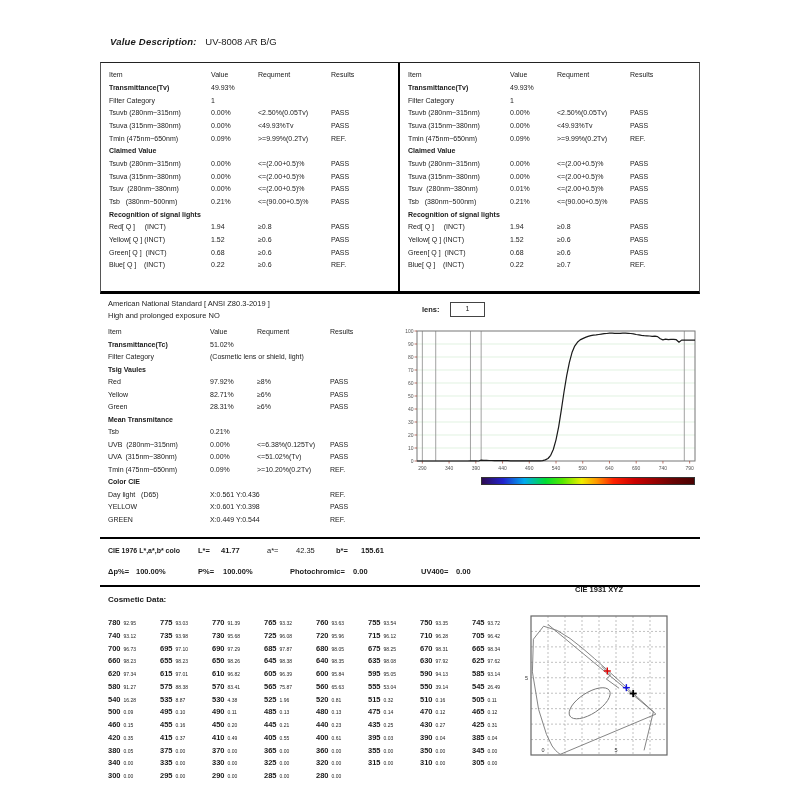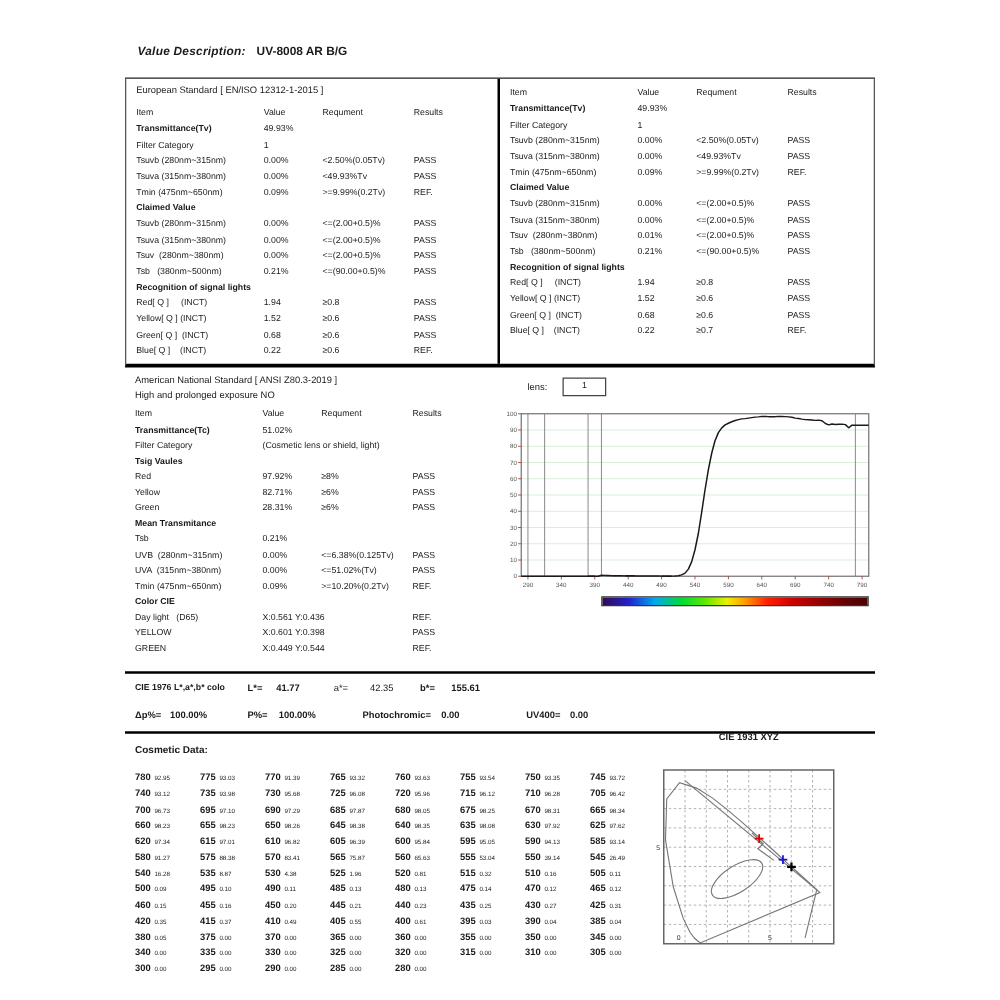--- a/index.html
+++ b/index.html
@@ -4,42 +4,42 @@
 <style>
   *{margin:0;padding:0;box-sizing:border-box}
   html,body{background:#fff}
   body{width:800px;height:800px;font-family:"Liberation Sans",sans-serif;color:#1a1a1a}
   #page{position:relative;width:800px;height:800px;background:#fff;overflow:hidden}
   .abs{position:absolute}
 
   
   #sampledesc{left:110px;top:36px;font-size:9.5px;white-space:nowrap}
   #sampledesc .lbl{font-style:italic;font-weight:bold;letter-spacing:.2px}
-  #sampledesc .val{margin-left:6px;font-weight:bold}
+  #sampledesc .val{margin-left:6px;font-weight:normal}
 
   
   #stdbox{left:100px;top:62px;width:600px;height:232px;border:1px solid #555;border-top:1.5px solid #222;border-bottom:3px solid #000;display:flex}
   .std-half{width:299px;padding:4px 8px 0 8px}
   .std-half.first{border-right:2.5px solid #000}
   .std-title{font-size:7.5px;height:16px;white-space:nowrap}
 
   table.rpt{border-collapse:collapse;table-layout:fixed;width:282px;font-size:7px}
   table.rpt th{font-weight:normal;text-align:left;height:14px;vertical-align:middle;white-space:nowrap;overflow:visible}
   table.rpt td{height:12.7px;vertical-align:middle;overflow:visible}
   table.rpt td.item{white-space:pre}
   table.rpt td.val,table.rpt td.req,table.rpt td.res{white-space:nowrap}
   table.rpt td.b{font-weight:bold}
   table.ansi td{height:12.5px}
 
   
   #ansibox{left:100px;top:297px;width:600px;height:239px}
   #ansi-title{left:8px;top:2px;font-size:7.5px;white-space:nowrap}
   #ansi-sub{left:8px;top:14px;font-size:7.5px;white-space:nowrap}
   #ansi-table{left:8px;top:27px}
-  #lens-label{left:322px;top:8px;font-size:7.5px;font-weight:normal}
+  #lens-label{left:322px;top:8px;font-size:7.5px;font-weight:bold}
   #lens-box{left:350px;top:5px;width:35px;height:15px;border:1.5px solid #444;font-size:7px;text-align:center;line-height:12px;background:#fff}
   #spec-chart{left:303px;top:25px}
   #spec-colorbar{left:381px;top:180px;width:214px;height:8px;border:1px solid #333;
     background:linear-gradient(to right,#2e0b52 0%,#2222cc 10%,#00aaee 20%,#00dd33 30%,#55e800 38%,#eeee00 47%,#ff9900 54%,#ff2200 62%,#cc0000 72%,#6a0404 90%,#4a0202 100%)}
   svg{font-family:"Liberation Sans",sans-serif}
 
   
   #cie76{left:100px;top:537px;width:600px;height:50px;border-top:2.5px solid #000;border-bottom:2.5px solid #000;font-size:7.5px}
   #cie76 span{position:absolute;white-space:nowrap}
   #cie76 .b{font-weight:bold}
@@ -62,21 +62,20 @@
 
 <div id="page">
 
   <div class="abs" id="sampledesc">
     <span class="lbl">Value Description:</span>
     <span class="val">UV-8008 AR B/G</span>
   </div>
 
   <div class="abs" id="stdbox">
     <div class="std-half first">
-      <div class="std-title">European Standard [ EN/ISO 12312-1-2015 ]</div>
       <table class="rpt" id="tbl-euro">
           <colgroup>
             <col style="width: 102px;">
             <col style="width: 47px;">
             <col style="width: 73px;">
             <col style="width: 60px;">
           </colgroup>
           <tbody>
             <tr>
               <th>Item</th>

